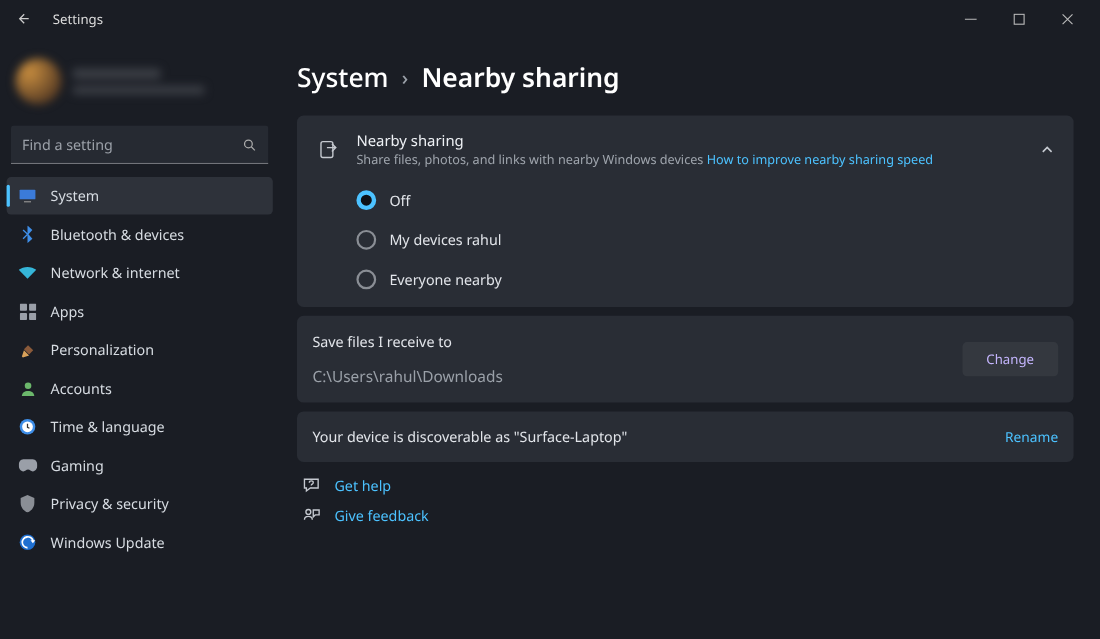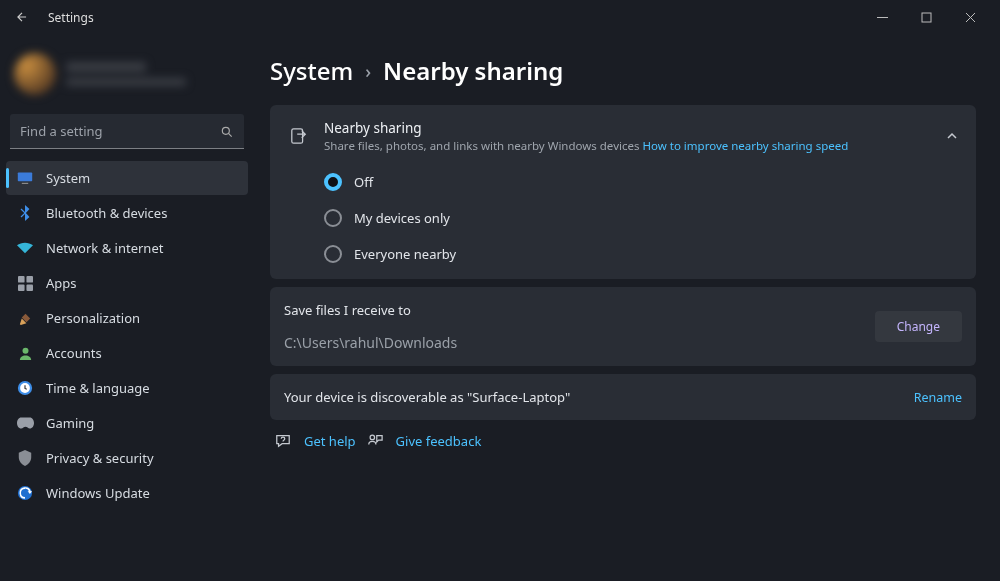--- a/index.html
+++ b/index.html
@@ -36,21 +36,21 @@
 .radios{padding:6px 18px 16px 54px;display:flex;flex-direction:column;gap:18px}
 .radio{display:flex;align-items:flex-end;gap:12px;color:#e2e5ea;font-size:13px}
 .rcirc{width:18px;height:18px;border-radius:50%;border:2px solid #8a8e95;display:flex;align-items:center;justify-content:center}
 .radio.sel .rcirc{border-color:#4cc2ff;border-width:4px;background:#0e1116}
 .row{display:flex;align-items:center;gap:14px;padding:14px 14px}
 .row .lbl{font-size:13px;color:#e2e5ea}
 .row .sub{font-size:14px;color:#9aa0a8;margin-top:14px}
 .chg-btn{margin-left:auto;background:#34383f;color:#c4b5fd;font-size:12px;padding:7px 22px;border-radius:4px;border:none}
 .txt-btn{margin-left:auto;color:#4cc2ff;font-size:12.5px}
 .ext-icon{margin-left:auto;color:#c5c9d0}
-.help{display:flex;gap:10px;padding:4px 0 0 4px}
+.help{display:flex;flex-direction:column;gap:10px;padding:4px 0 0 4px}
 .help a{display:flex;align-items:center;gap:12px;color:#4cc2ff;font-size:13px;text-decoration:none}
 .help .hico{width:18px;color:#c5c9d0;display:flex;align-items:center;justify-content:center}
 svg{display:block}
 </style>
 </head>
 <body>
 
 <div class="titlebar">
   <div class="tb-left">
     <div class="back-btn">
@@ -218,21 +218,21 @@
             </svg>
         </span>
       </div>
       <div class="radios">
         <label class="radio sel">
           <span class="rcirc"></span>
           <span>Off</span>
         </label>
         <label class="radio">
           <span class="rcirc"></span>
-          <span>My devices only</span>
+          <span>My devices rahul</span>
         </label>
         <label class="radio">
           <span class="rcirc"></span>
           <span>Everyone nearby</span>
         </label>
       </div>
     </div>
 
     <div class="card">
       <div class="row">

